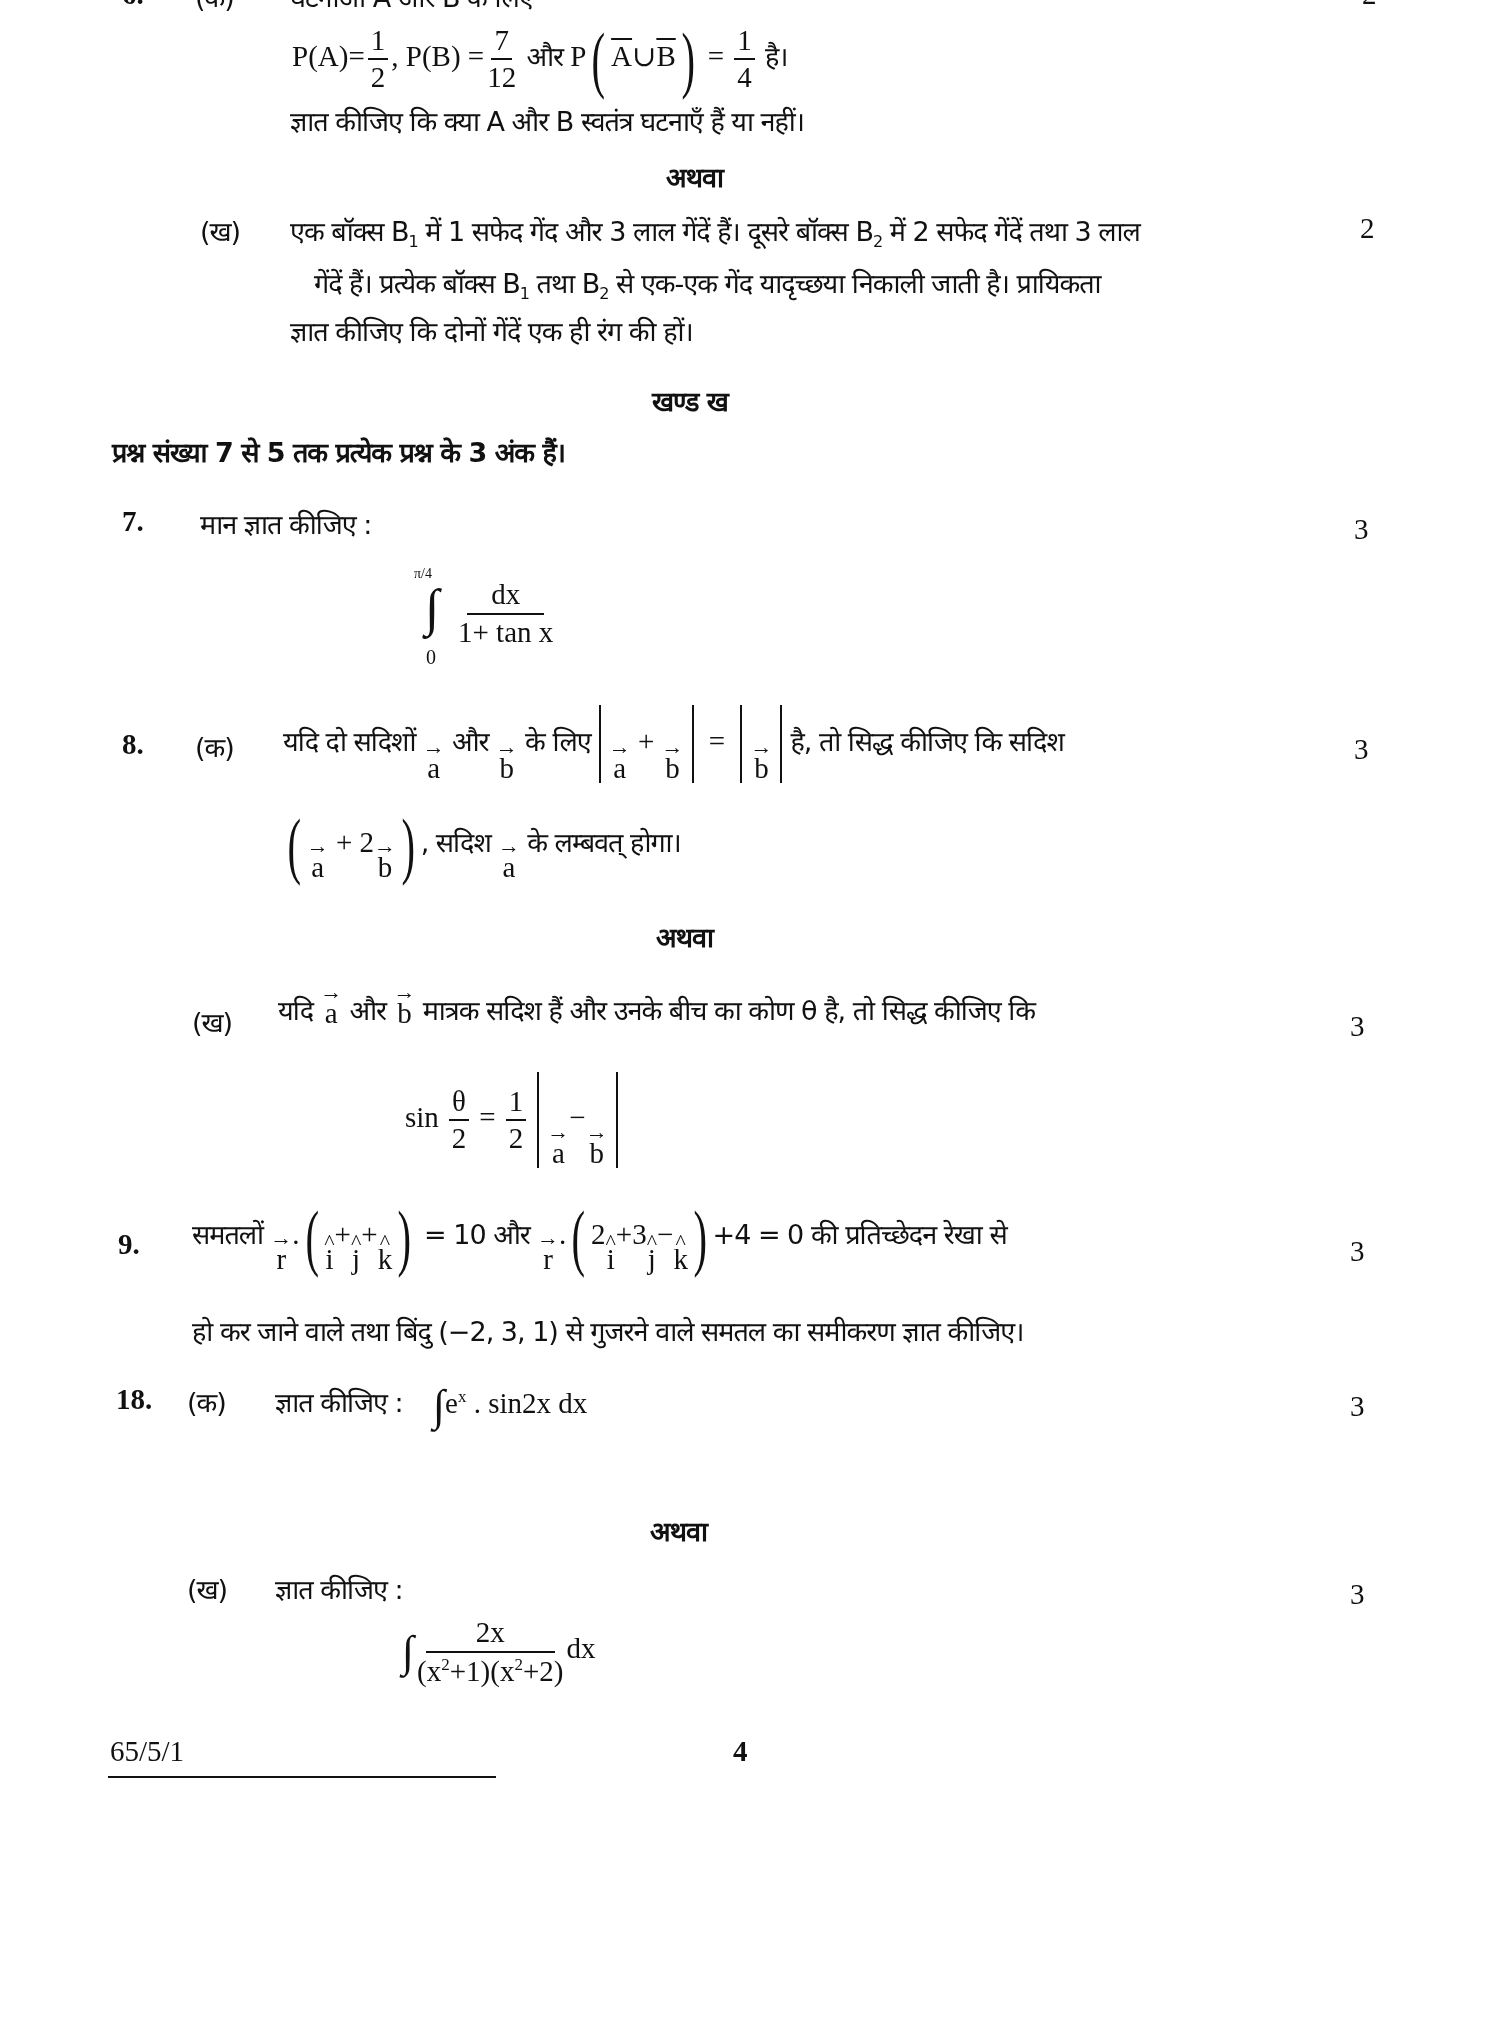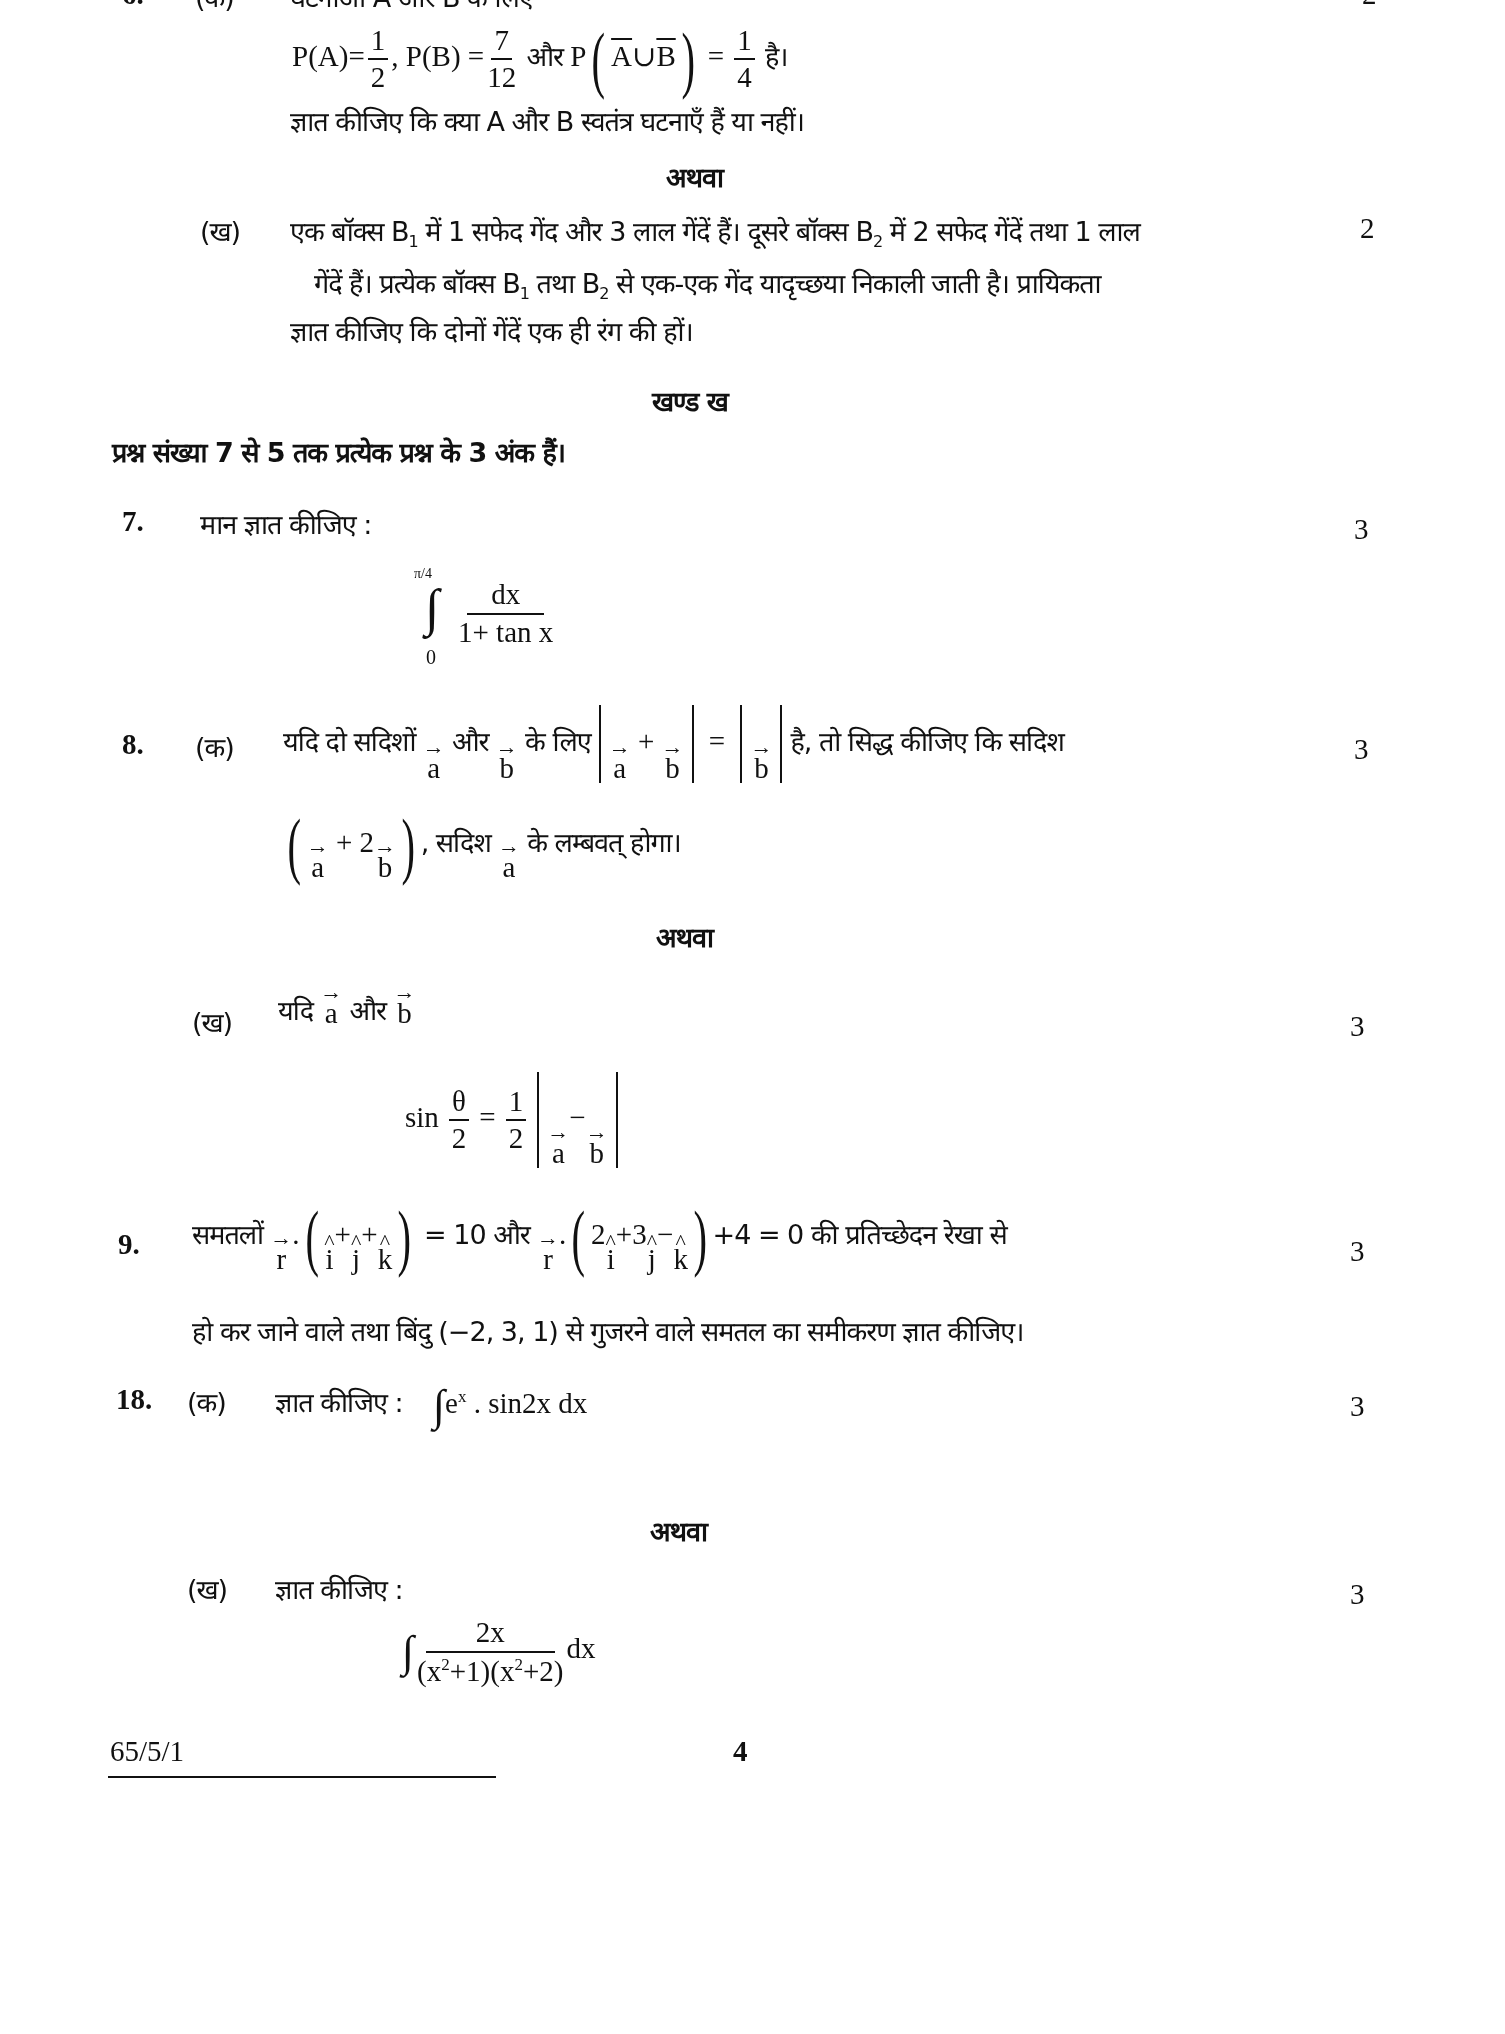--- a/index.html
+++ b/index.html
@@ -50,21 +50,21 @@
       <span class="den">4</span>
     </span>
   <span class="hi">है।</span>
 </div>
 
 <div class="abs hi" style="left:290px; top:102px;">ज्ञात कीजिए कि क्या A और B स्वतंत्र घटनाएँ हैं या नहीं।</div>
 
 <div class="abs hi bold" style="left:666px; top:158px;">अथवा</div>
 
 <div class="abs hi" style="left:200px; top:212px;">(ख)</div>
-<div class="abs hi" style="left:290px; top:212px;"><span>एक बॉक्स B</span><sub>1</sub><span> में 1 सफेद गेंद और 3 लाल गेंदें हैं। दूसरे बॉक्स B</span><sub>2</sub><span> में 2 सफेद गेंदें तथा 1 लाल</span></div>
+<div class="abs hi" style="left:290px; top:212px;"><span>एक बॉक्स B</span><sub>1</sub><span> में 1 सफेद गेंद और 3 लाल गेंदें हैं। दूसरे बॉक्स B</span><sub>2</sub><span> में 2 सफेद गेंदें तथा 3 लाल</span></div>
 <div class="abs score" style="left:1360px; top:212px;">2</div>
 <div class="abs hi" style="left:290px; top:264px;margin-left:24px;"><span>गेंदें हैं। प्रत्येक बॉक्स  B</span><sub>1</sub><span>  तथा  B</span><sub>2</sub><span> से एक-एक गेंद यादृच्छया निकाली जाती है। प्रायिकता</span></div>
 <div class="abs hi" style="left:290px; top:312px;">ज्ञात कीजिए कि दोनों गेंदें एक ही रंग की हों।</div>
 
 <div class="abs hi bold" style="left:652px; top:382px;">खण्ड ख</div>
 <div class="abs hi bold" style="left:112px; top:433px;">प्रश्न संख्या 7 से 5 तक प्रत्येक प्रश्न के 3 अंक हैं।</div>
 
 <div class="abs qnum" style="left:122px; top:505px;">7.</div>
 <div class="abs hi" style="left:200px; top:505px;text-align:right;">मान ज्ञात कीजिए :</div>
 <div class="abs score" style="left:1354px; top:513px;">3</div>
@@ -126,20 +126,21 @@
   <span class="hi">यदि</span>
   <span class="vec">
       <span class="arr">→</span>
       <span>a</span>
     </span>
   <span class="hi">और</span>
   <span class="vec">
       <span class="arr">→</span>
       <span>b</span>
     </span>
+  <span class="hi">मात्रक सदिश हैं और उनके बीच का कोण θ है, तो सिद्ध कीजिए कि</span>
 </div>
 <div class="abs score" style="left:1350px; top:1010px;">3</div>
 
 <div class="abs lat" style="left:405px; top:1072px;">
   <span>sin</span>
   <span class="frac">
       <span class="num">θ</span>
       <span class="den">2</span>
     </span>
   <span>=</span>

